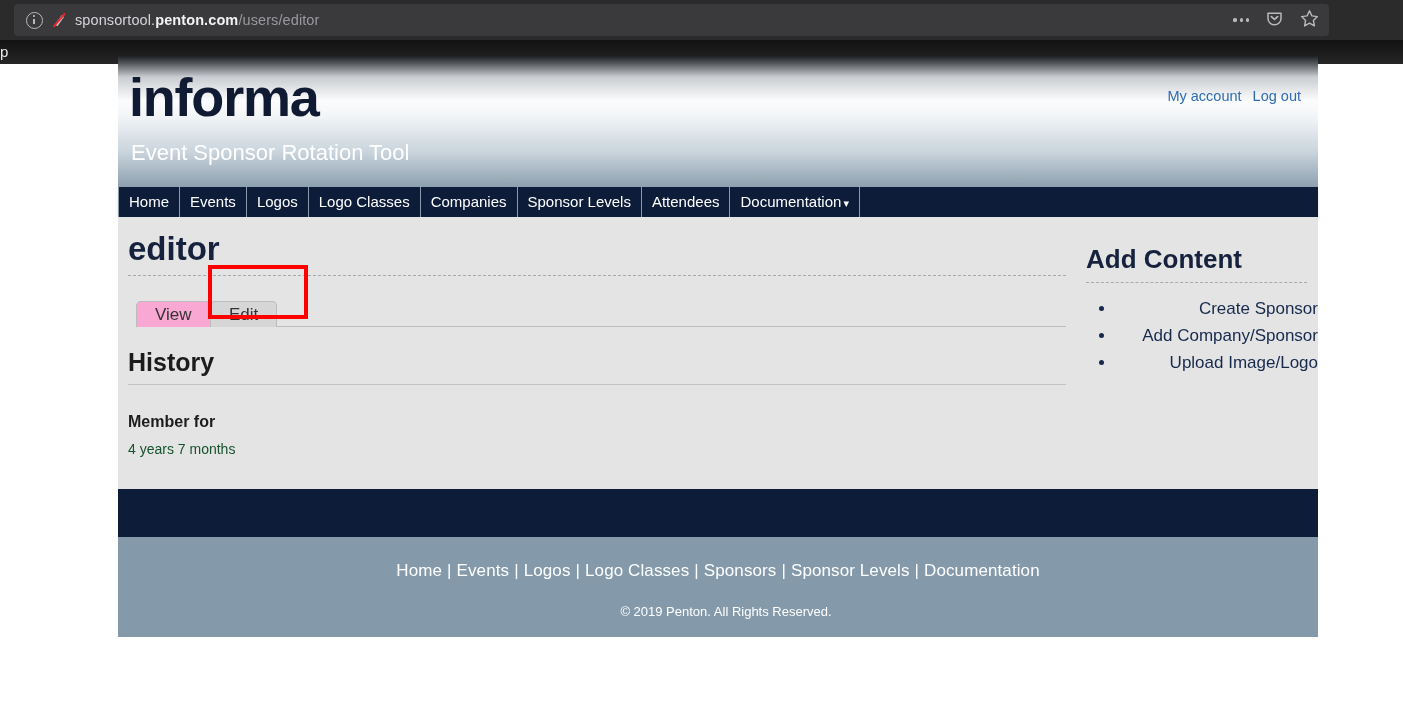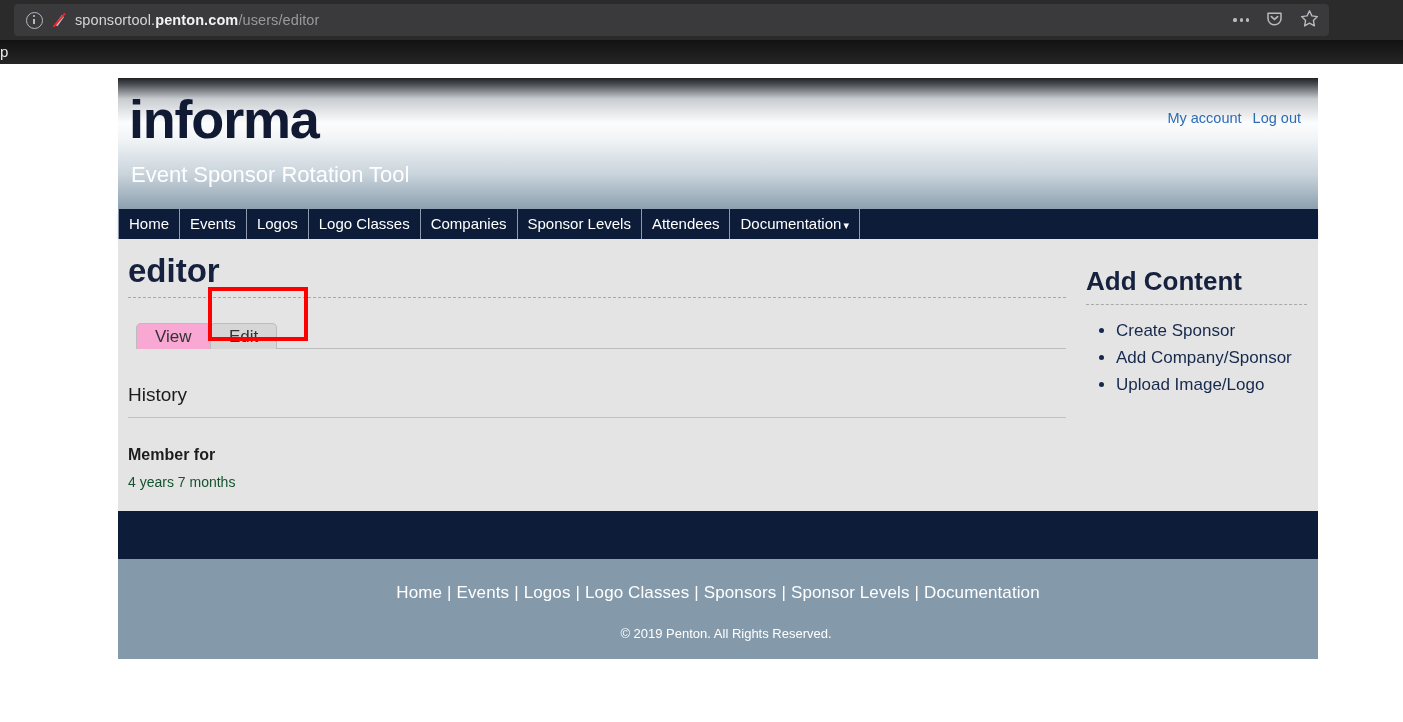--- a/index.html
+++ b/index.html
@@ -101,21 +101,21 @@
     position: absolute;
     left: 0px; top: 40px;
     font-size: 15px;
     color: #e8e8e8;
     line-height: 24px;
   }
 
   
   .page {
     position: absolute;
-    left: 118px; top: 78px;
+    left: 118px; top: 56px;
     width: 1200px;
   }
 
   
   .site-header {
     position: relative;
     height: 131px;
     background: linear-gradient(180deg,
        #1f2124 0%,
        #4d5054 5%,
@@ -269,24 +269,24 @@
   .red-highlight {
     position: absolute;
     left: 72px; top: -29px;
     width: 100px; height: 54px;
     border: 4px solid #ff0000;
     box-sizing: border-box;
     z-index: 5;
     pointer-events: none;
   }
   .section-heading {
-    font-size: 19px;
-    font-weight: normal;
+    font-size: 25px;
+    font-weight: bold;
     color: #1c1c1c;
-    margin: 34px 0 0 0;
+    margin: 23px 0 0 0;
     line-height: 24px;
   }
   .solid-rule {
     border-top: 1px solid #c2c2c2;
     width: 938px;
     margin-top: 10px;
   }
   .field-label {
     font-size: 16px;
     font-weight: bold;
@@ -315,20 +315,21 @@
   }
   .side-dashed {
     border-top: 1px dashed #a9a9a9;
     width: 221px;
     margin-bottom: 14px;
   }
   .side-list {
     margin: 0;
     padding-left: 30px;
     list-style: disc;
+    text-align: right;
   }
   .side-list li {
     font-size: 17px;
     line-height: 24px;
     color: #16294d;
     margin-bottom: 3px;
   }
   .side-list li a {
     color: #16294d;
     text-decoration: none;

